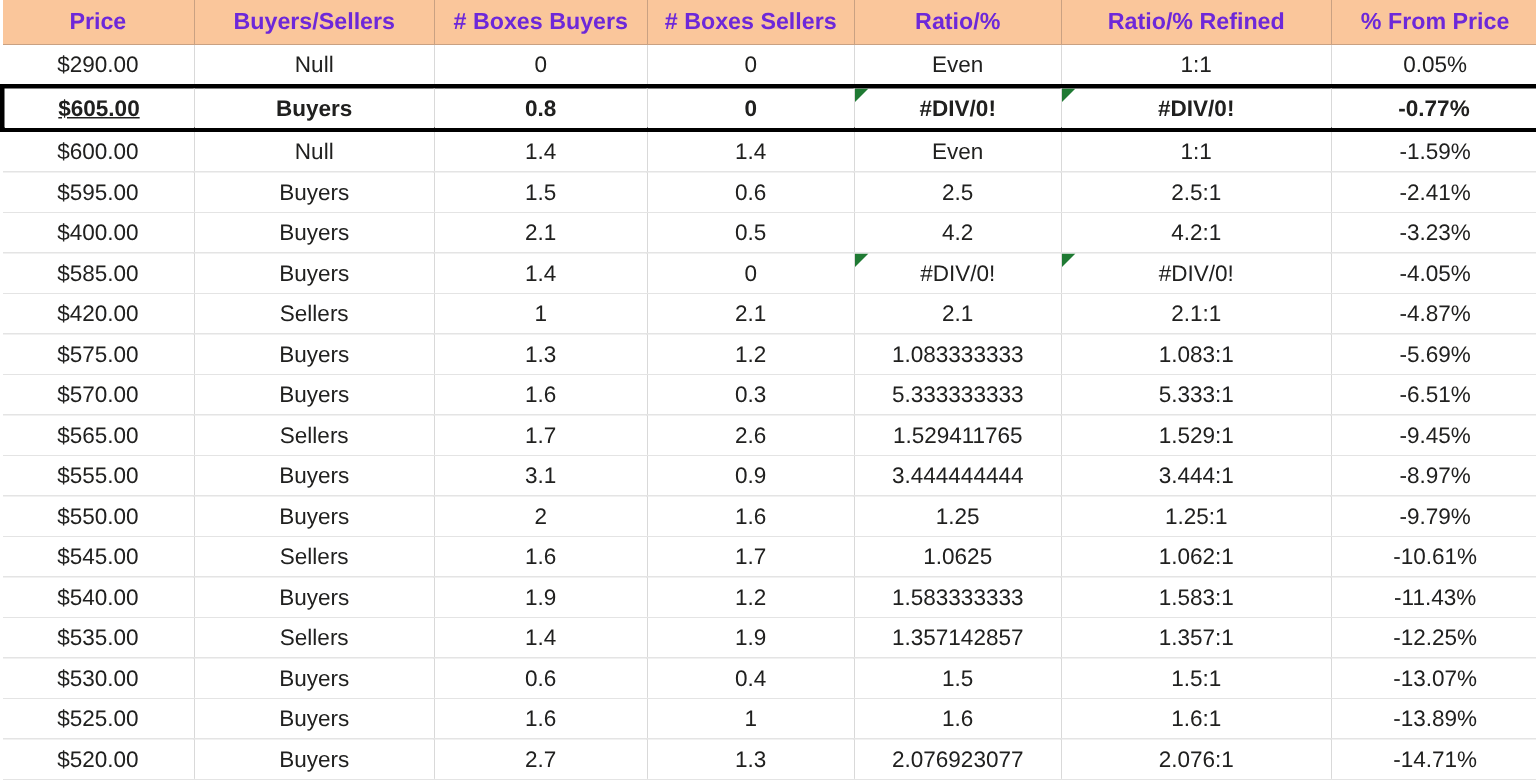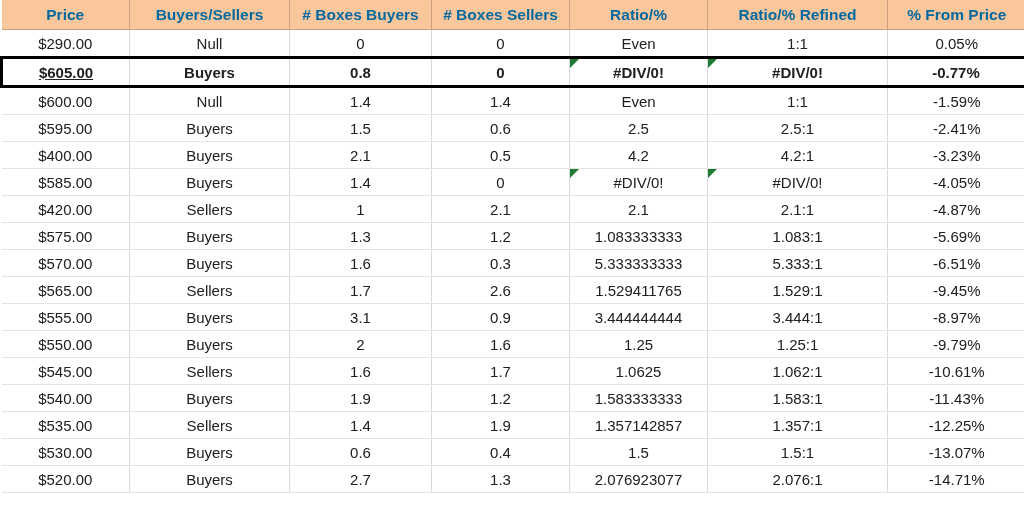--- a/index.html
+++ b/index.html
@@ -42,21 +42,21 @@
     color: #20201f;
     border-right: 1px solid #d9d9d9;
     border-bottom: 1px solid #e4e4e4;
     white-space: nowrap;
     overflow: hidden;
     position: relative;
     background: #ffffff;
   }
   table.grid th {
     background: #fac69b;
-    color: #0369a1;
+    color: #6d28d9;
     font-weight: bold;
     font-size: 15.5px;
     height: 29px;
     border-right: 1px solid #c9a182;
     border-bottom: 1px solid #c9a182;
   }
   table.grid th:last-child,
   table.grid td:last-child { border-right: none; }
 
   
@@ -265,20 +265,29 @@
         <tr>
           <td>$530.00</td>
           <td class="fill-buyers">Buyers</td>
           <td>0.6</td>
           <td>0.4</td>
           <td>1.5</td>
           <td>1.5:1</td>
           <td>-13.07%</td>
         </tr>
         <tr>
+          <td>$525.00</td>
+          <td class="fill-buyers">Buyers</td>
+          <td>1.6</td>
+          <td>1</td>
+          <td>1.6</td>
+          <td>1.6:1</td>
+          <td>-13.89%</td>
+        </tr>
+        <tr>
           <td>$520.00</td>
           <td class="fill-buyers">Buyers</td>
           <td>2.7</td>
           <td>1.3</td>
           <td>2.076923077</td>
           <td>2.076:1</td>
           <td>-14.71%</td>
         </tr>
       </tbody>
   </table>

